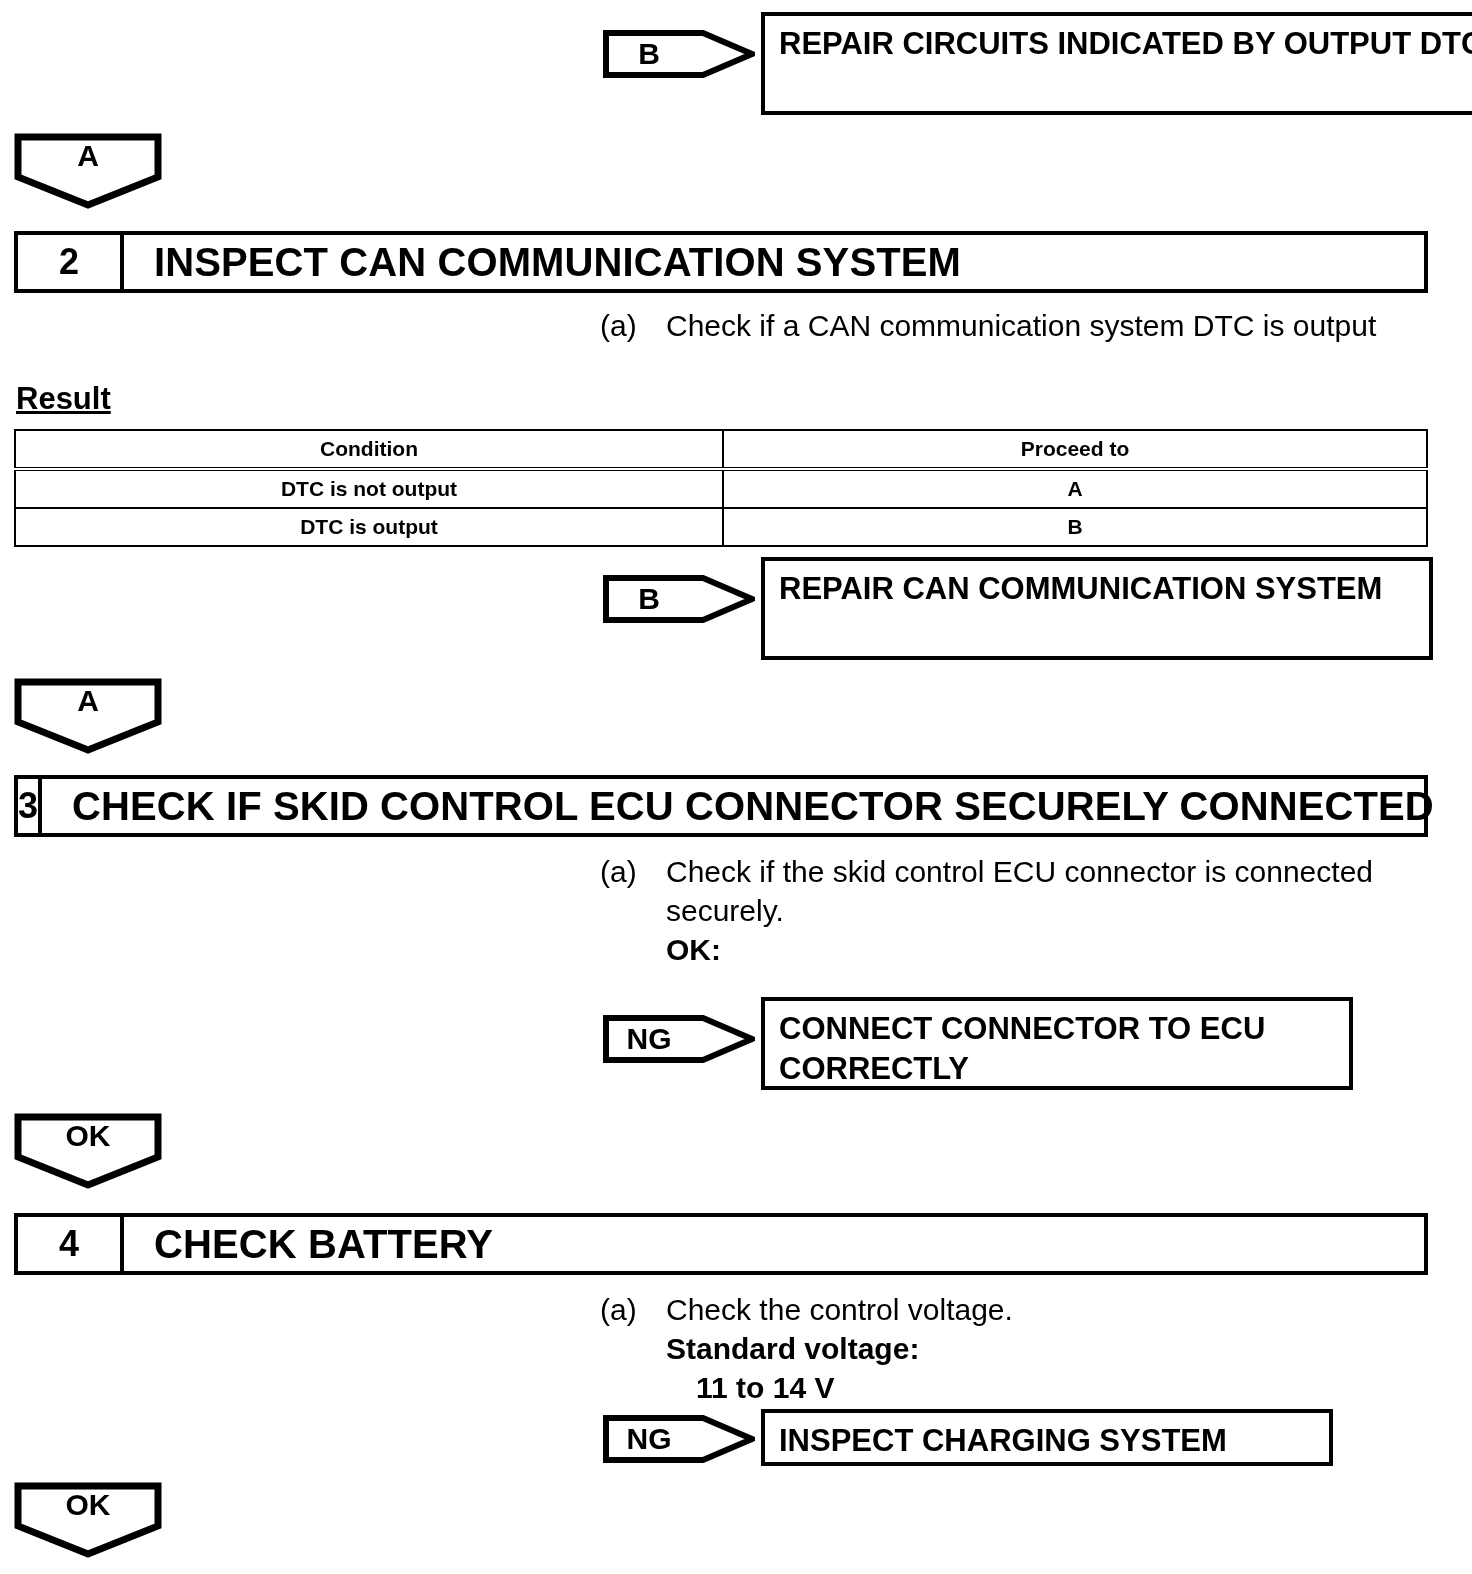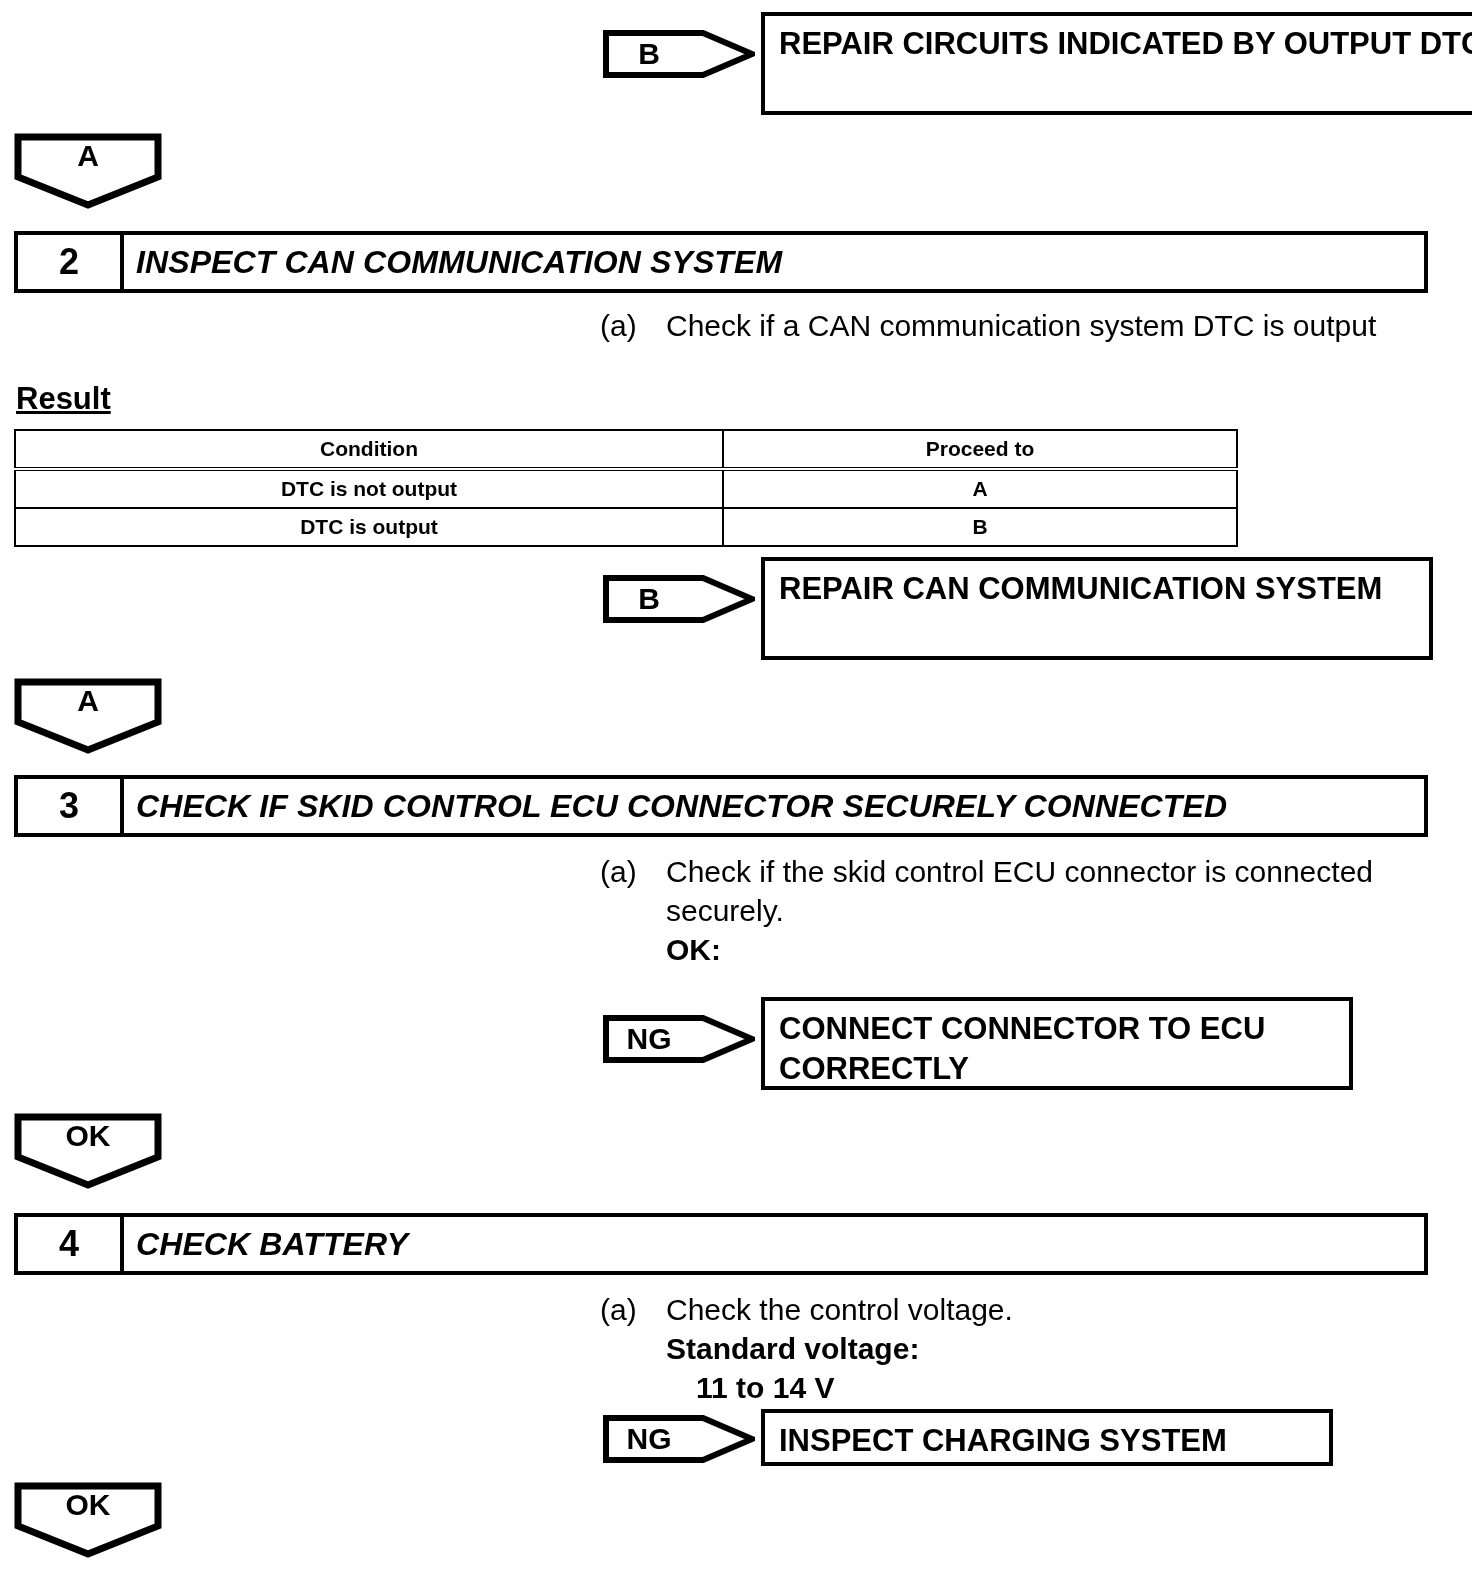--- a/index.html
+++ b/index.html
@@ -36,26 +36,25 @@
     align-items: center;
     justify-content: center;
     font-size: 36px;
     font-weight: bold;
     line-height: 1;
   }
   .step-title {
     flex: 1;
     display: flex;
     align-items: center;
-    padding-left: 12px;
-    font-size: 32px;
+    padding-left: 30px;
+    font-size: 40px;
     font-weight: bold;
     letter-spacing: 0.1px;
     white-space: nowrap;
-    font-style: italic;
   }
 
   
   .branch {
     position: absolute;
     display: block;
   }
   .branch-tag {
     position: absolute;
     left: 0;
@@ -181,21 +180,21 @@
 
   <div class="proc" style="left:600px; top:306px; width:828px;">
     <div class="proc-row">
       <span class="proc-marker">(a)</span>
       <span class="proc-body">Check if a CAN communication system DTC is output</span>
     </div>
   </div>
 
   <div class="result-caption" style="left:16px; top:381px;">Result</div>
 
-  <table class="result-table" style="left:14px; top:429px; width:1224px;">
+  <table class="result-table" style="left:14px; top:429px; width:1414px;">
     <thead>
       <tr>
         <th style="width:708px;">Condition</th>
         <th>Proceed to</th>
       </tr>
     </thead>
     <tbody>
       <tr>
         <td>DTC is not output</td>
         <td>A</td>

